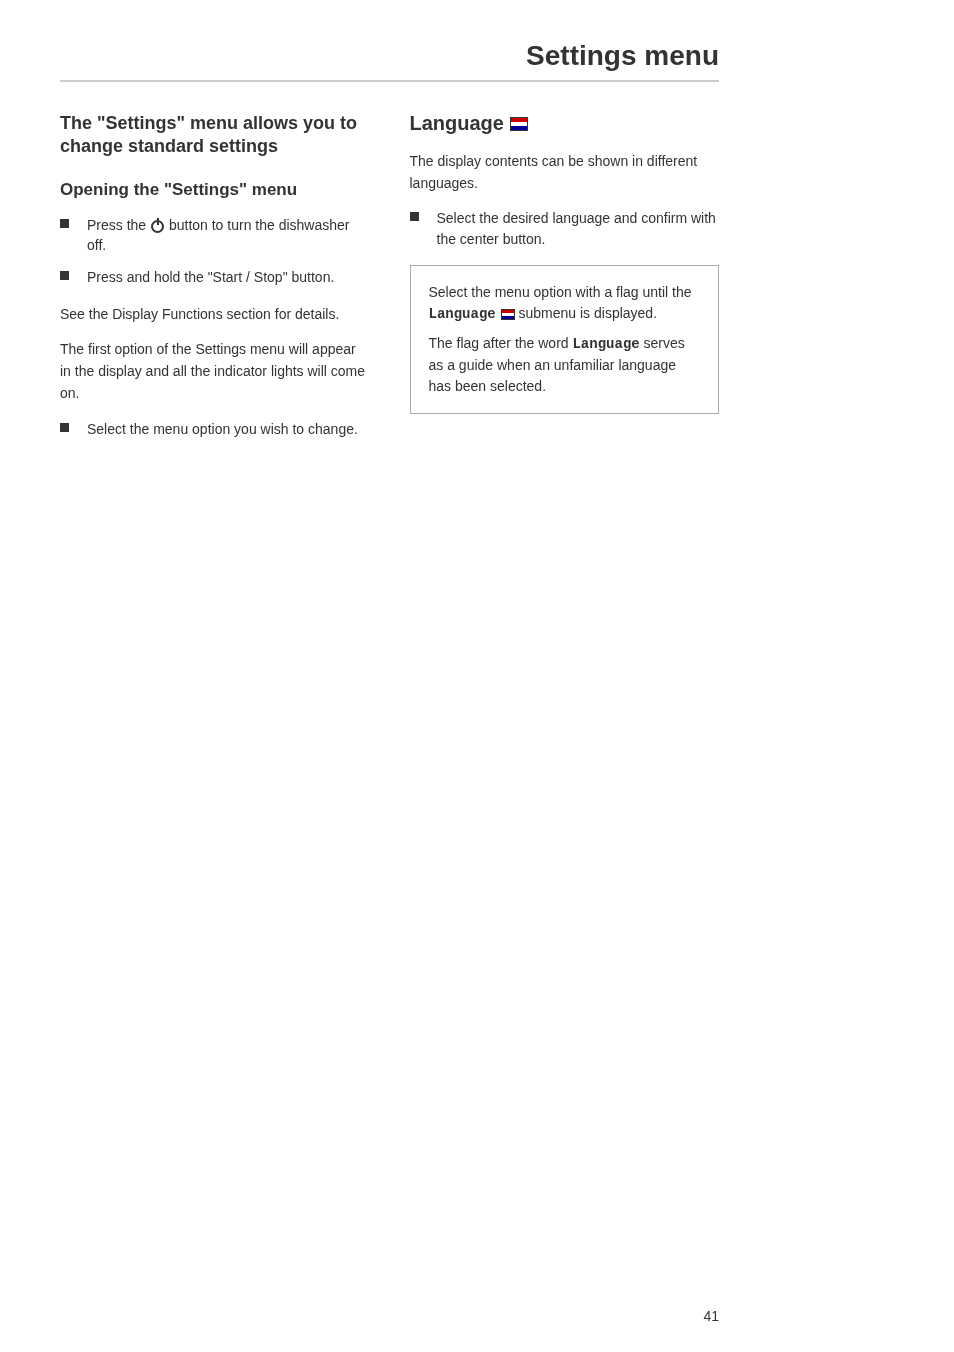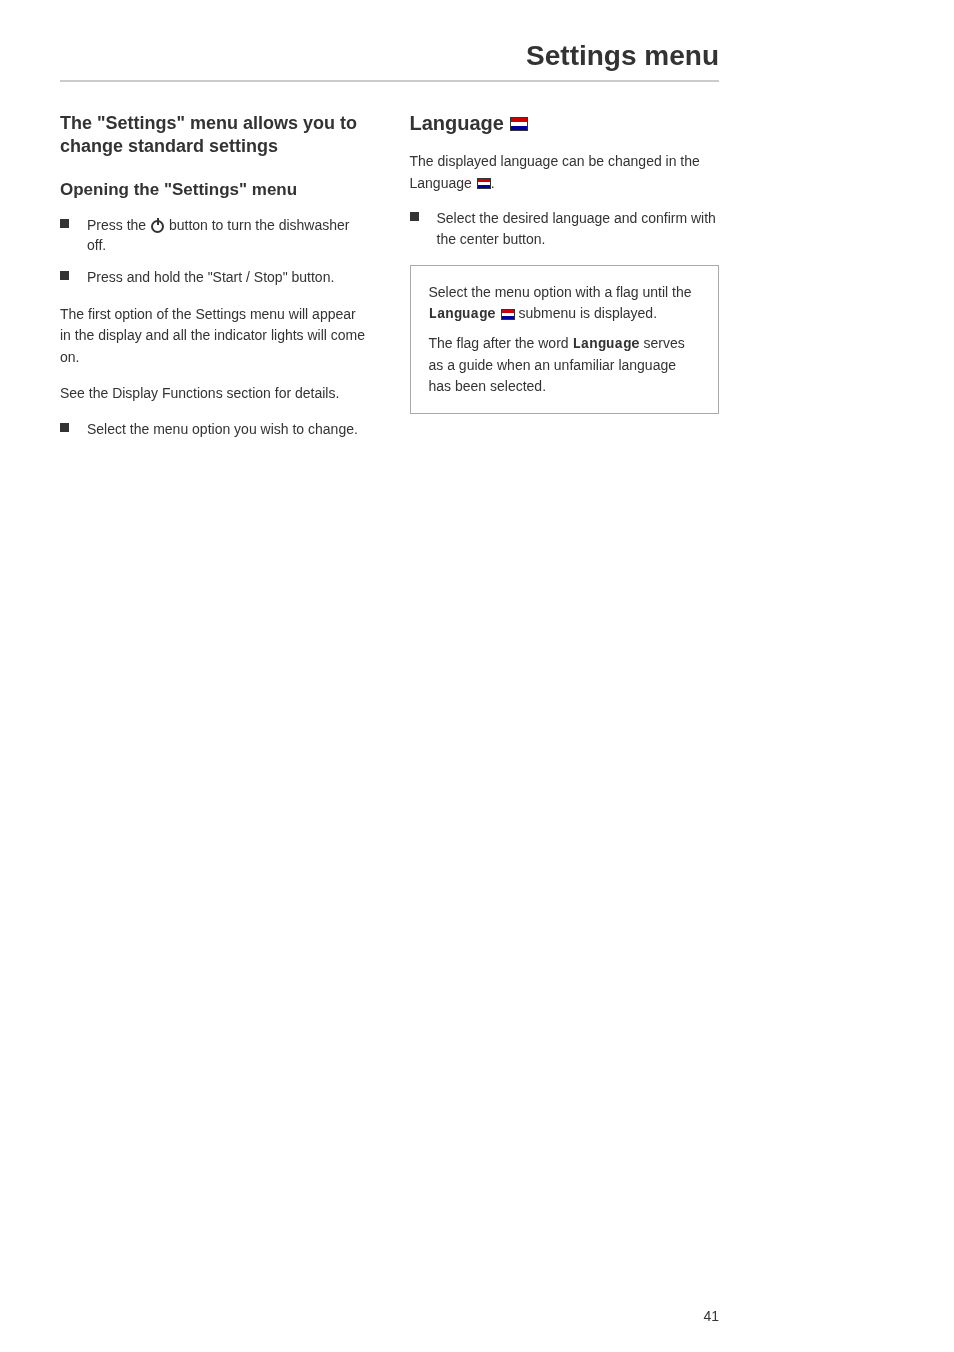--- a/index.html
+++ b/index.html
@@ -217,43 +217,43 @@
         <li>
           <span class="bullet-square"></span>
           <span>Press the <span class="power-circle"></span> button to turn the dishwasher off.</span>
         </li>
         <li>
           <span class="bullet-square"></span>
           <span>Press and hold the "Start / Stop" button.</span>
         </li>
       </ul>
 
+      <p class="paragraph-text">See the Display Functions section for details.</p>
+
       <p class="paragraph-text">The first option of the Settings menu will appear in the display and all the indicator lights will come on.</p>
-
-      <p class="paragraph-text">See the Display Functions section for details.</p>
 
       <ul class="bullet-list">
         <li>
           <span class="bullet-square"></span>
           <span>Select the menu option you wish to change.</span>
         </li>
       </ul>
 
 
     </div>
 
     <div class="right-column">
 
       <div class="language-heading">
         <span>Language</span>
         <span class="flag-icon"></span>
       </div>
 
-
-      <p class="paragraph-text">The displayed language can be changed in the Language <span class="flag-icon-small"></span>.</p>
+      <p class="paragraph-text">The display contents can be shown in different languages.</p>
+
 
       <ul class="bullet-list">
         <li>
           <span class="bullet-square"></span>
           <span>Select the desired language and confirm with the center button.</span>
         </li>
       </ul>
 
       <div class="info-box">
         <p class="info-box-text">Select the menu option with a flag until the <span class="bold-word">Language</span> <span class="flag-icon-small"></span> submenu is displayed.</p>

